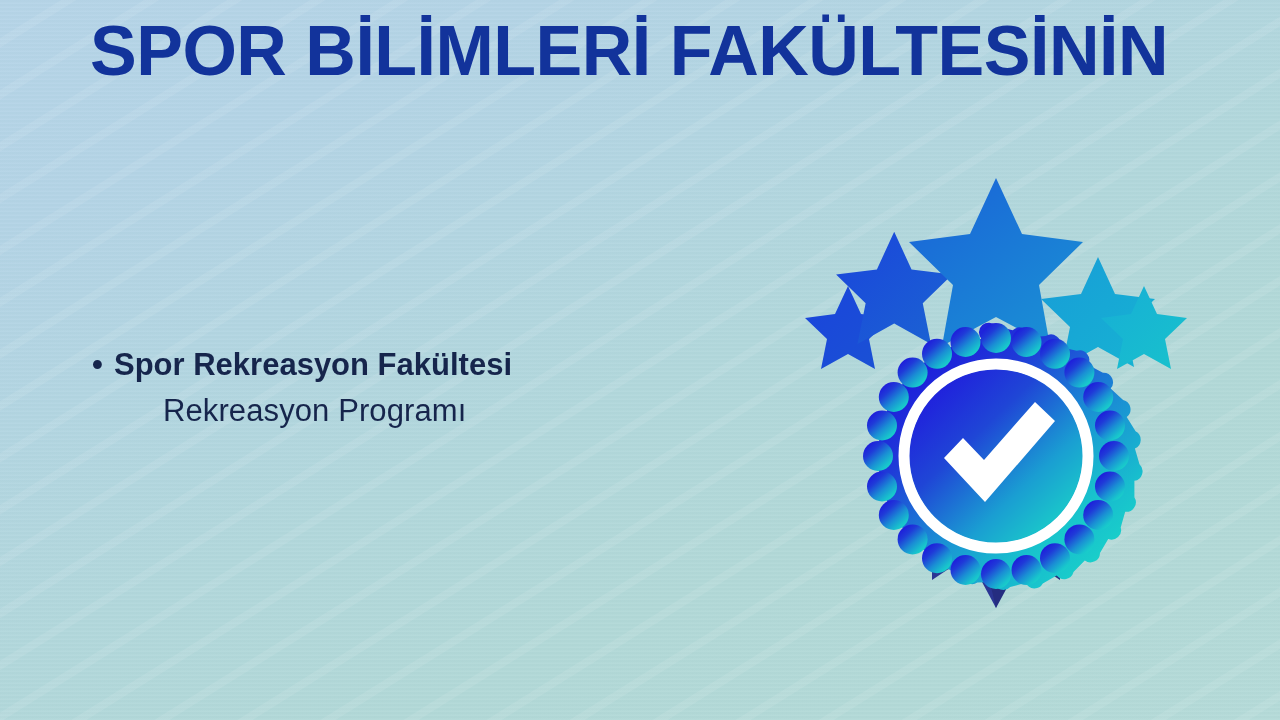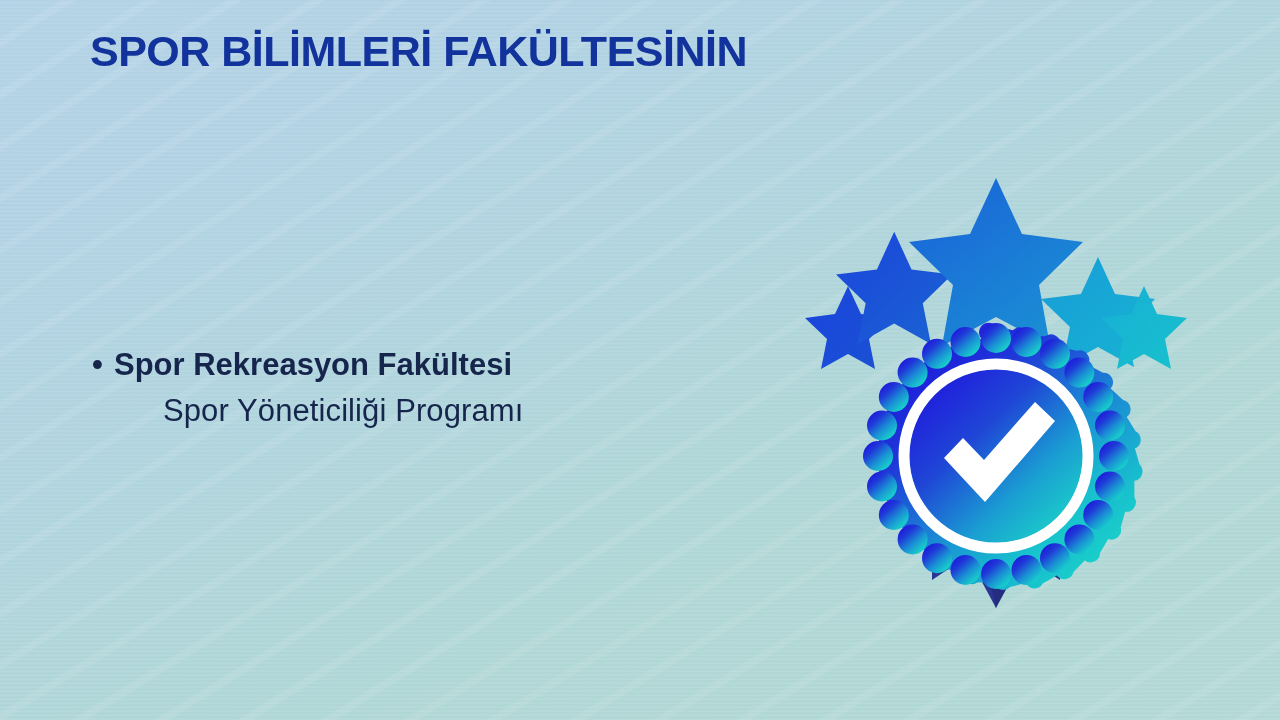--- a/index.html
+++ b/index.html
@@ -58,21 +58,21 @@
   
   #headline {
     position: absolute;
     left: 90px;
     top: 8px;
     width: 1120px;
   }
   .headline-line {
     font-family: "Liberation Sans", sans-serif;
     font-weight: bold;
-    font-size: 43px;
+    font-size: 70px;
     line-height: 87px;
     letter-spacing: -0.5px;
     color: #12339b;
     white-space: nowrap;
   }
 
   
   #bullets {
     position: absolute;
     left: 92px;
@@ -123,21 +123,21 @@
 
   <div id="headline">
     <div class="headline-line">SPOR BİLİMLERİ FAKÜLTESİNİN</div>
   </div>
 
   <div id="bullets">
     <div class="bullet-row">
       <span class="bullet-dot">•</span>
       <span>Spor Rekreasyon Fakültesi</span>
     </div>
-    <div class="sub-row">Spor Yöneticiliği Programı</div>
+    <div class="sub-row">Rekreasyon Programı</div>
   </div>
 
   <div id="badge">
     <svg viewBox="0 0 420 452" xmlns="http://www.w3.org/2000/svg">
       <defs>
         <linearGradient id="rosetteGrad" x1="0.12" y1="0.05" x2="0.92" y2="0.95">
           <stop offset="0%" stop-color="#1d12dc"></stop>
           <stop offset="28%" stop-color="#1f3ad8"></stop>
           <stop offset="58%" stop-color="#1a8ed4"></stop>
           <stop offset="82%" stop-color="#18c2cd"></stop>

